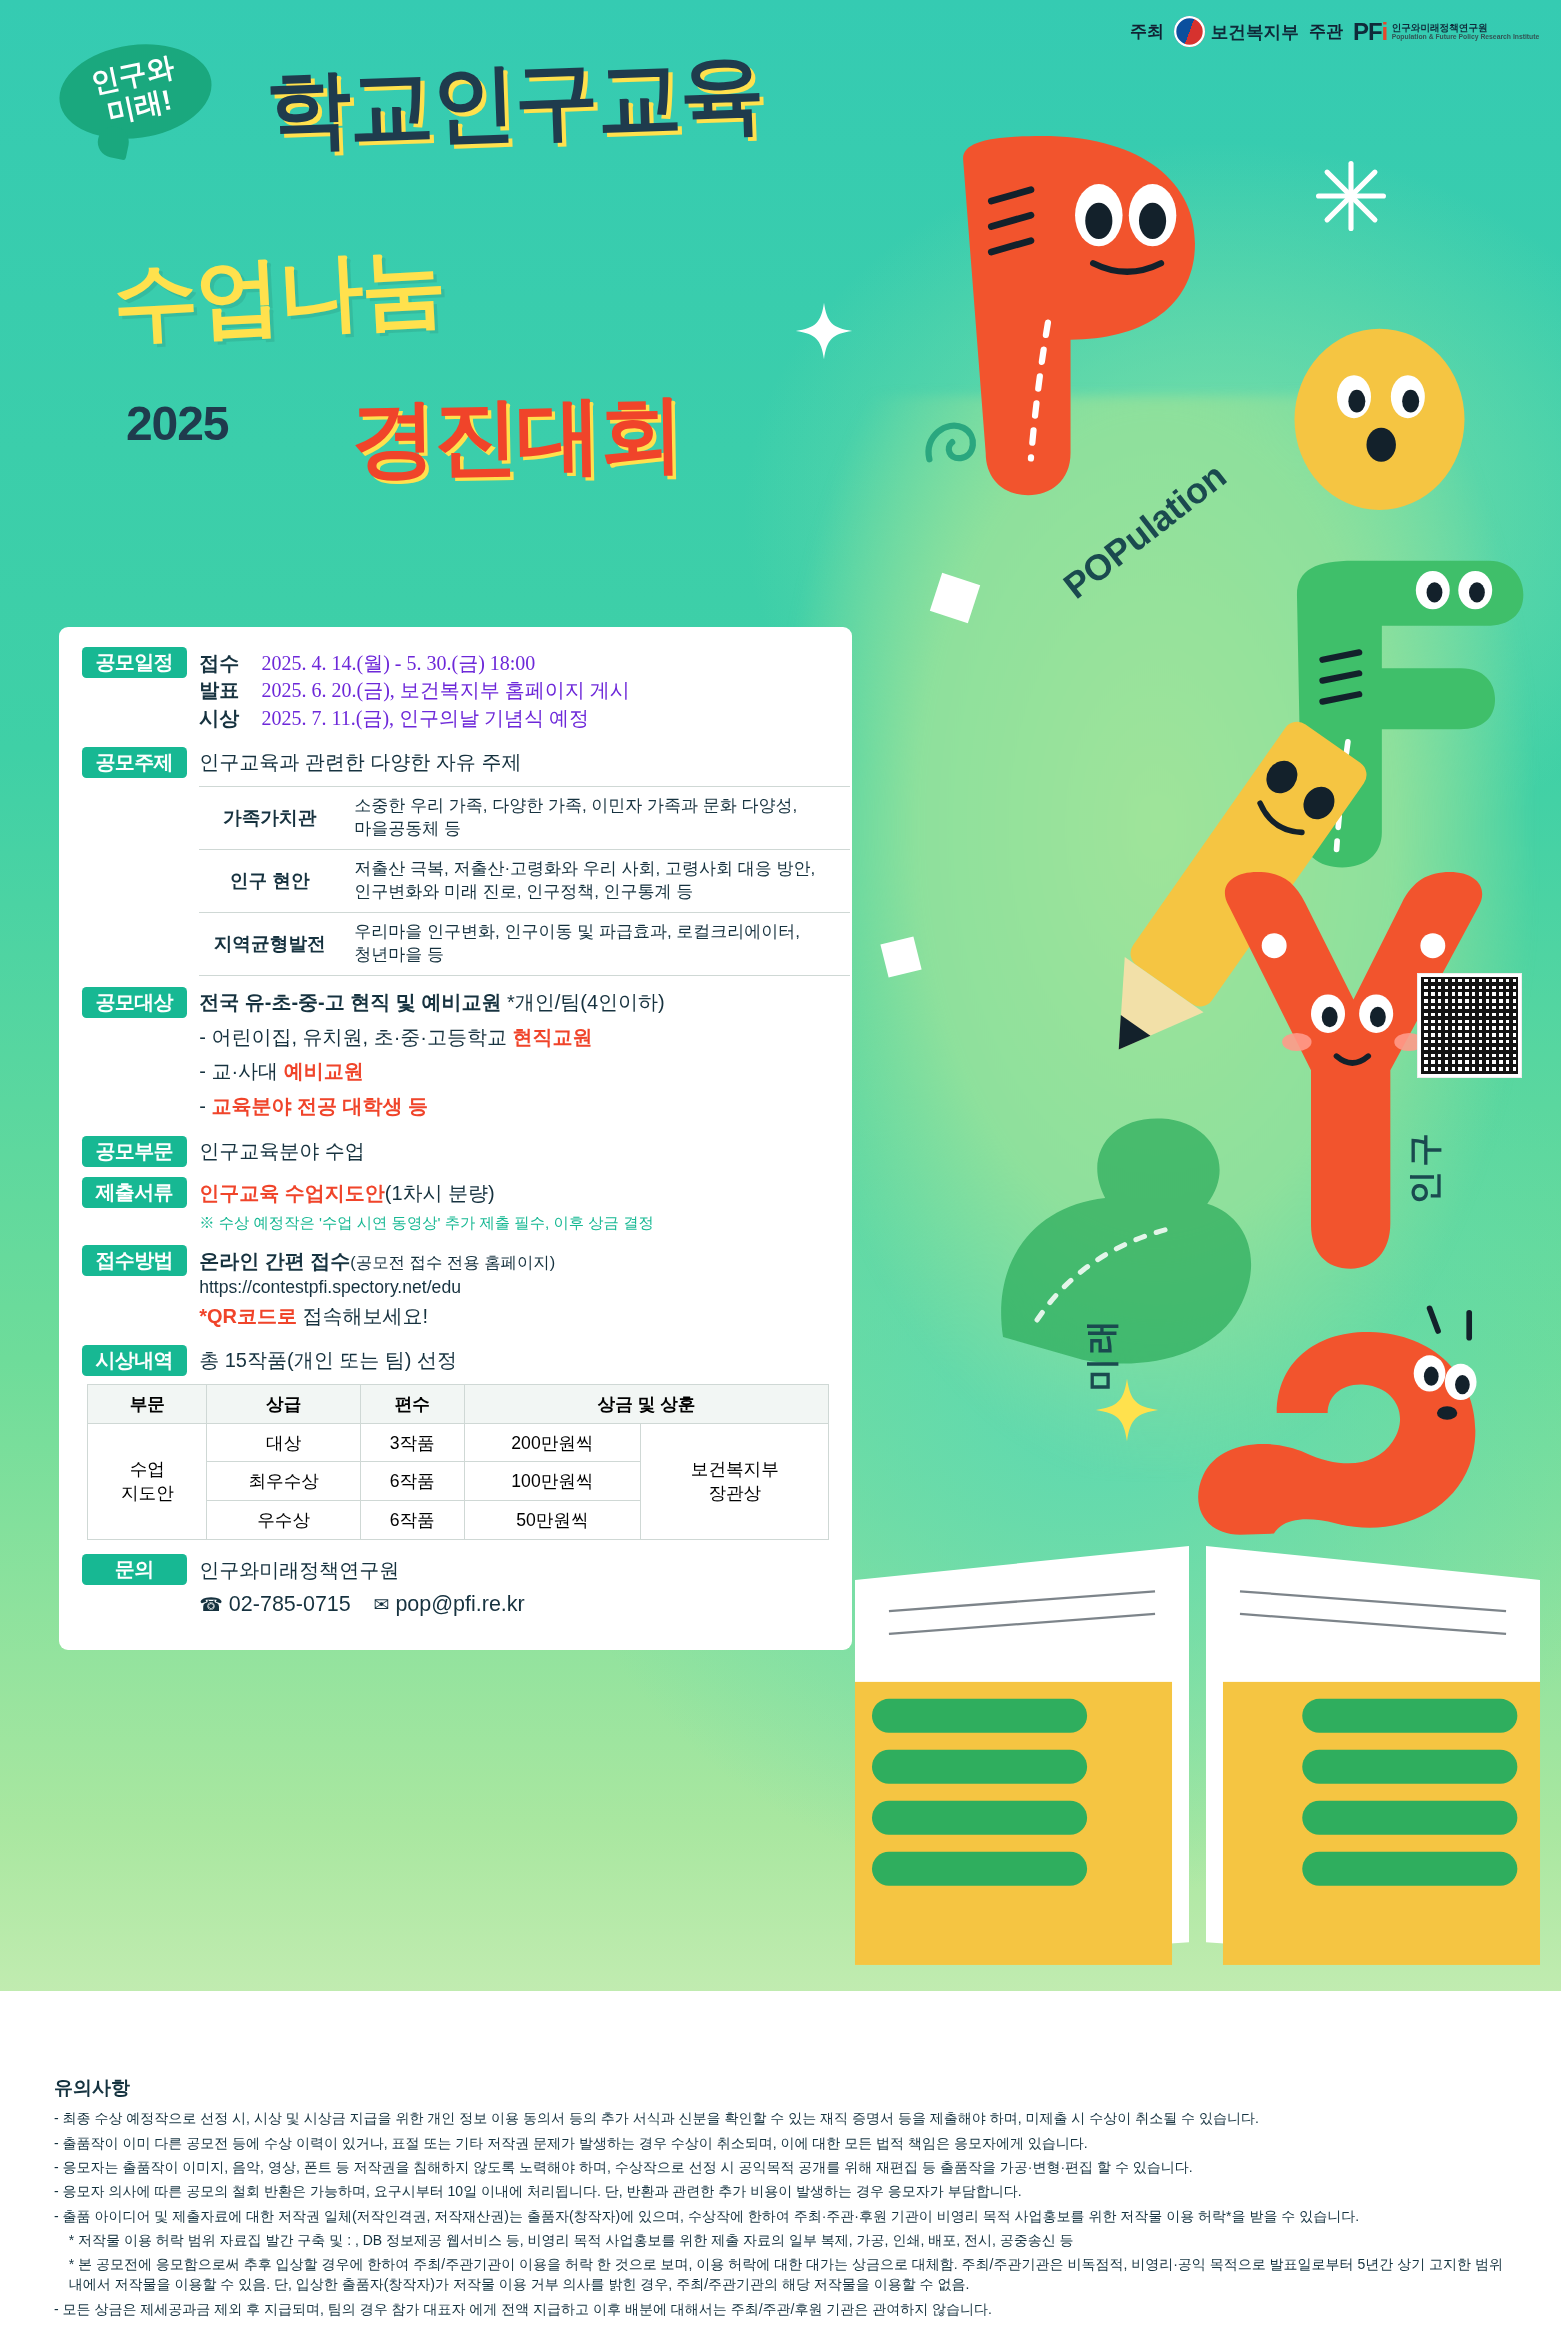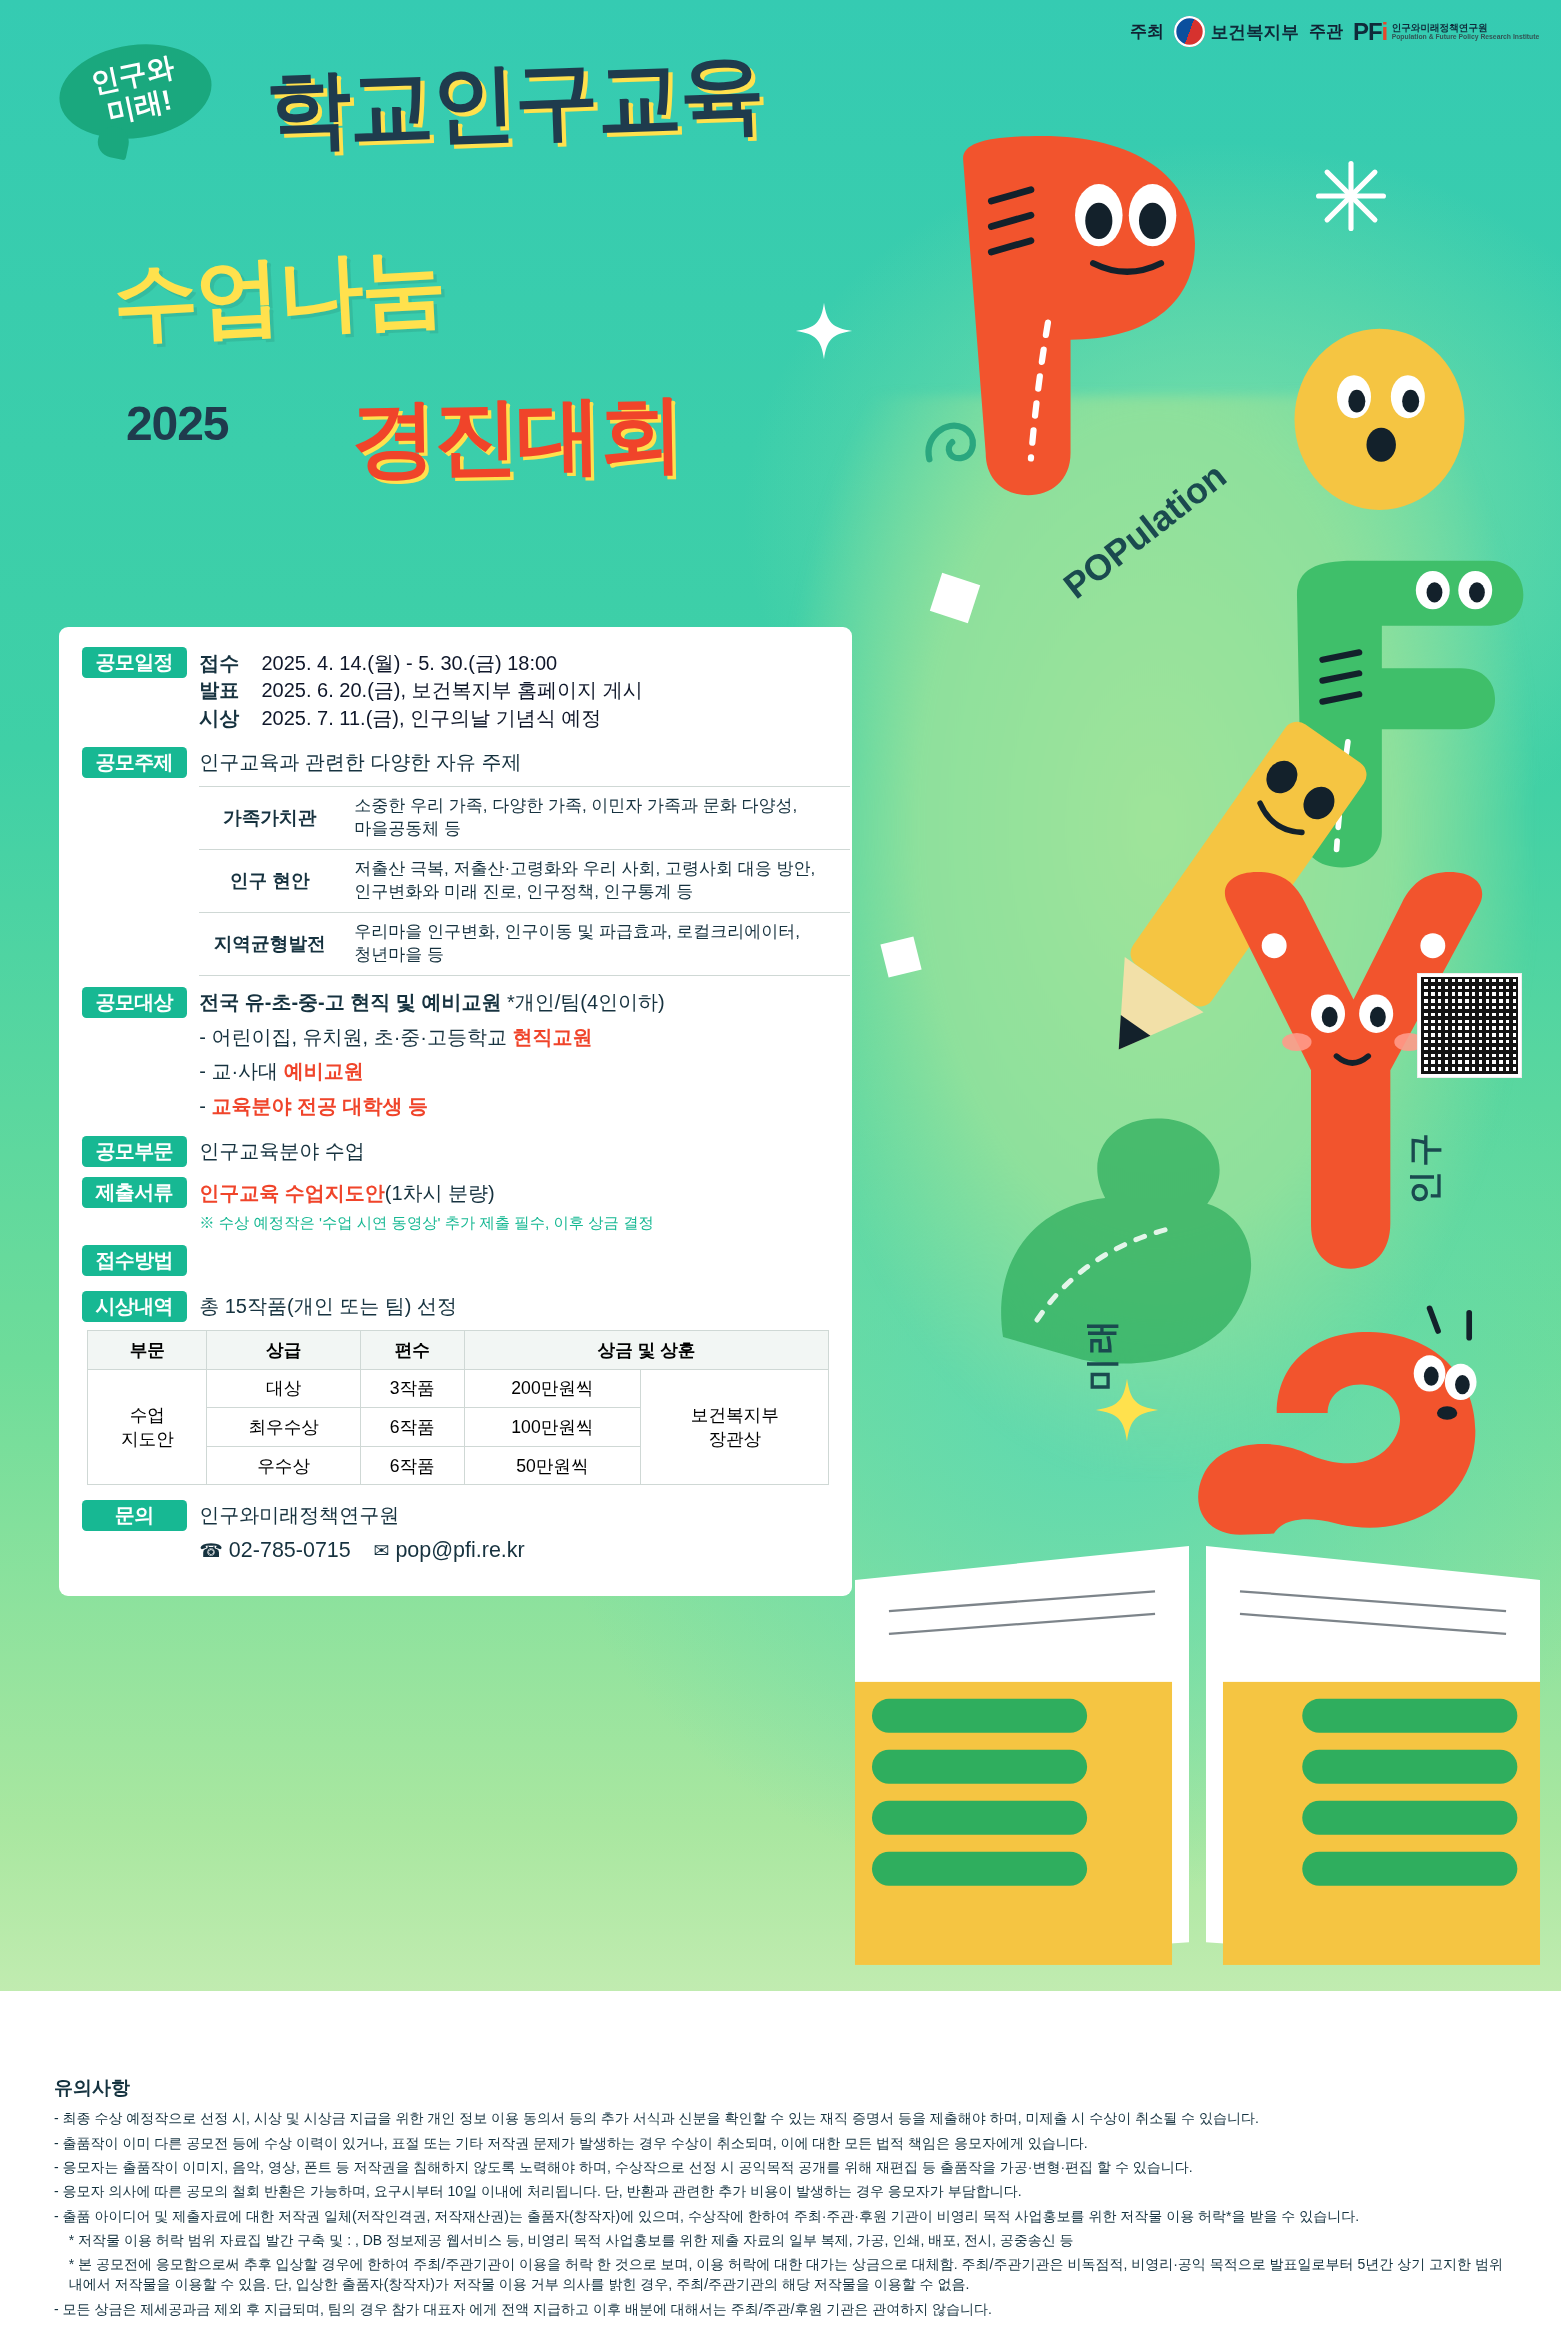--- a/index.html
+++ b/index.html
@@ -106,21 +106,21 @@
   .row{ display:flex; align-items:flex-start; margin-bottom:8px; }
   .tag{
     flex:0 0 auto; width:105px; height:31px; border-radius:4.5px;
     background:#17b893; color:#fff; font-size:20px; font-weight:bold;
     display:flex; align-items:center; justify-content:center;
     letter-spacing:-0.6px; margin-right:12.5px;
   }
   .row-body{ padding-top:2.3px; font-size:20px; color:#16323f; line-height:1.38; }
   .sched-line{ display:flex; gap:11.3px; align-items:baseline; }
   .sched-k{ width:51px; color:#16323f; font-weight:bold;}
-  .sched-v{ color:#0f172a; }
+  .sched-v{ color:#6d28d9;font-family:Liberation Serif, serif; }
 
   
   .theme-table{ margin:4.5px 0 10.2px 117px; width:651px; border-collapse:collapse; }
   .theme-table td{ border-top:0.6px solid #cfd8d5; border-bottom:0.6px solid #cfd8d5; padding:8px 5.7px; font-size:17px; color:#16323f; vertical-align:middle;}
   .theme-table td.k{ width:142px; text-align:center; font-weight:bold; font-size:18.7px;}
   .theme-table td.v{ line-height:1.35; padding-left:13.6px;}
 
   .bullets{ margin-left:0; }
   .bullets div{ font-size:20px; color:#16323f; margin-top:6.8px;}
   .hl-red-b{ color:#f0442a; font-weight:bold;}
@@ -400,20 +400,29 @@
     <div class="row-body">
       <div>
         <span class="hl-red-b">인구교육 수업지도안</span><span>(1차시 분량)</span>
       </div>
       <div class="small-note">※ 수상 예정작은 '수업 시연 동영상' 추가 제출 필수, 이후 상금 결정</div>
     </div>
   </div>
 
   <div class="row" style="margin-top:12.5px;">
     <div class="tag">접수방법</div>
+    <div class="row-body">
+      <div>
+        <b>온라인 간편 접수</b><span style="font-size:16.4px;">(공모전 접수 전용 홈페이지)</span>
+      </div>
+      <div style="font-size:17.6px;">https://contestpfi.spectory.net/edu</div>
+      <div style="margin-top:3.4px;">
+        <span class="hl-red-b">*</span><span class="hl-red-b">QR코드로</span><span> 접속해보세요!</span>
+      </div>
+    </div>
   </div>
 
   <div class="row" style="margin-top:14.7px;">
     <div class="tag">시상내역</div>
     <div class="row-body">총 15작품(개인 또는 팀) 선정</div>
   </div>
 
   <table class="award-table">
     <tbody>
         <tr>

